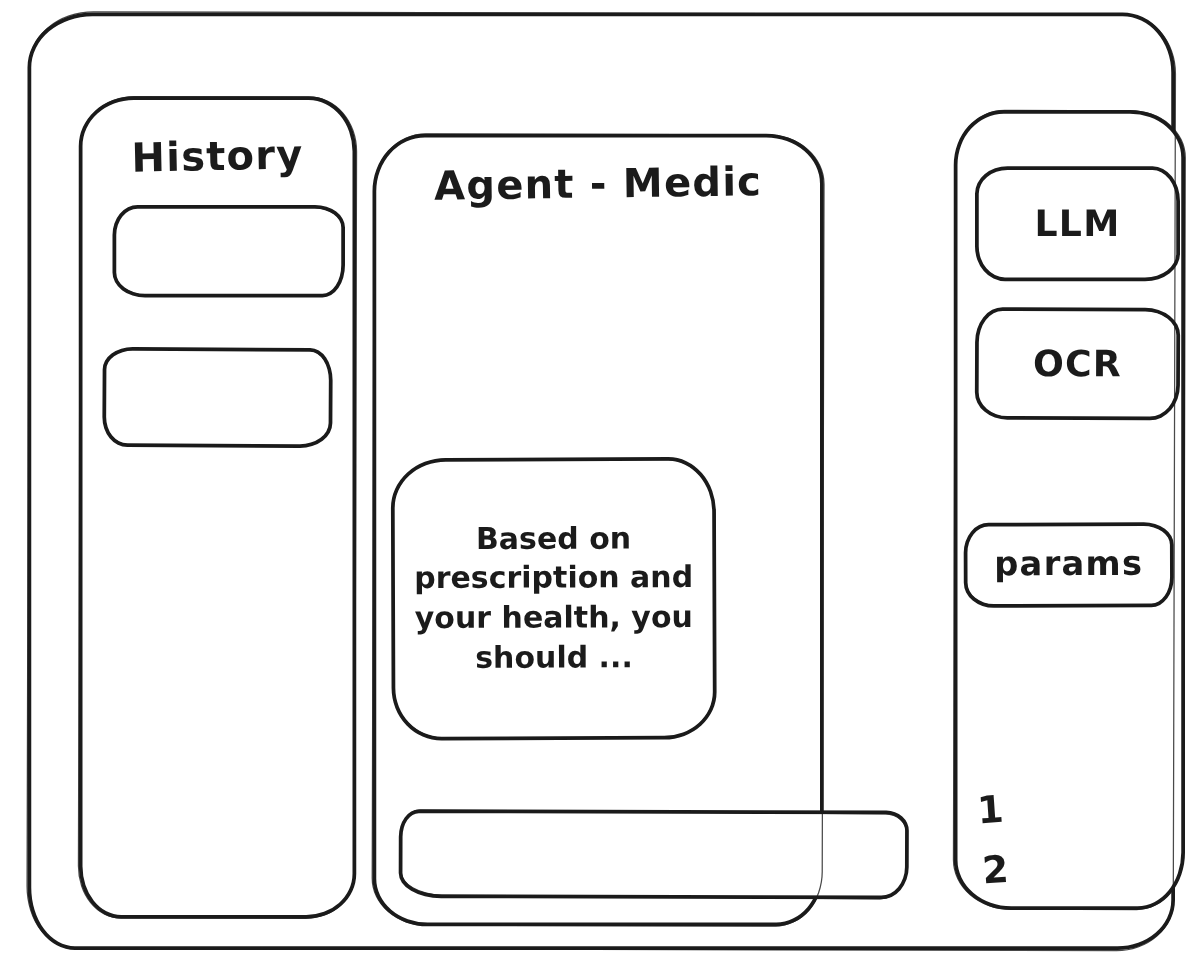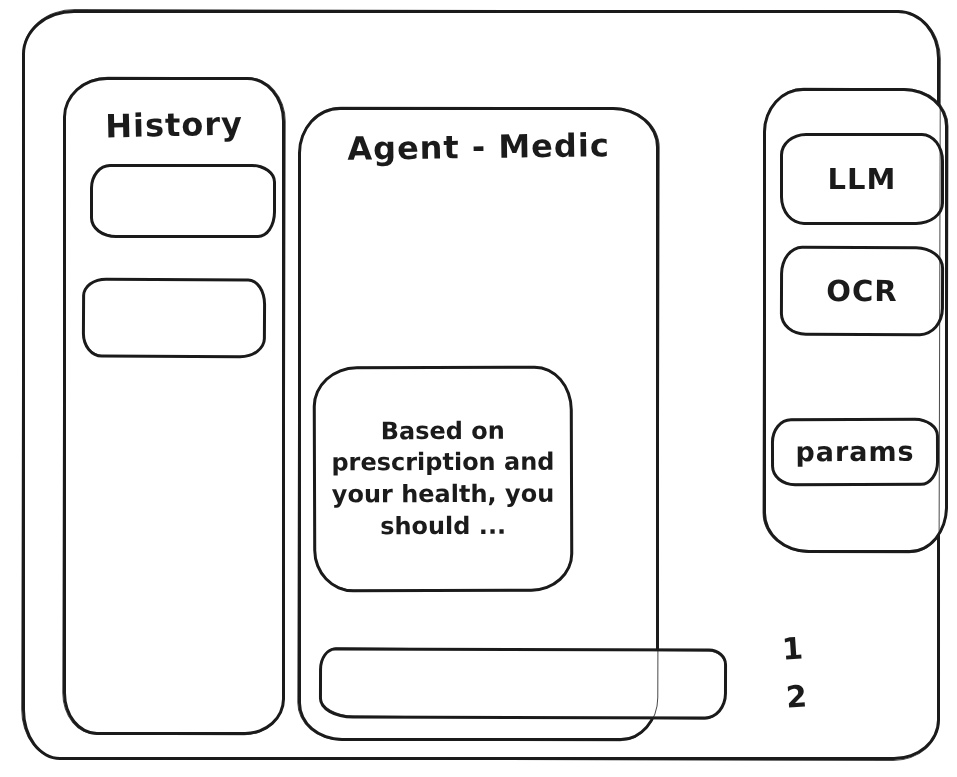--- a/index.html
+++ b/index.html
@@ -99,21 +99,21 @@
   .input-bar input {
     position:absolute; inset:4px 10px;
     width:calc(100% - 20px);
     border:none; outline:none; background:transparent;
     font-family:"DejaVu Sans", sans-serif;
     font-size:22px; color:#1b1b1b;
   }
 
   
   .tools-panel {
-    left:738px; top:75px; width:185px; height:465px;
+    left:738px; top:75px; width:185px; height:640px;
     border-radius:40px 44px 38px 46px / 44px 38px 46px 40px;
     padding-left:48px;
   }
   .tool-btn {
     display:flex; align-items:center; justify-content:center;
     text-align:center;
     font-size:29px; font-weight:bold; letter-spacing:1px;
     cursor:pointer;
     line-height:1.45;
   }

